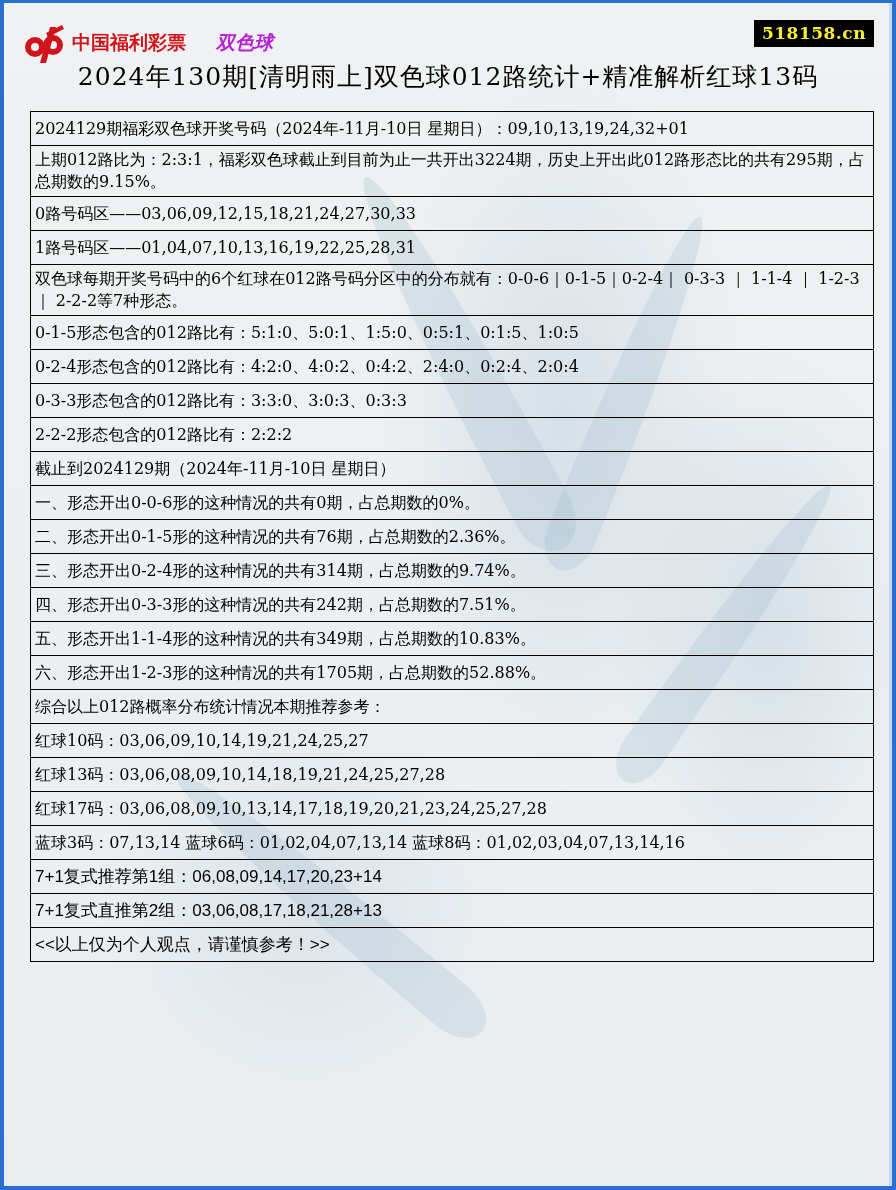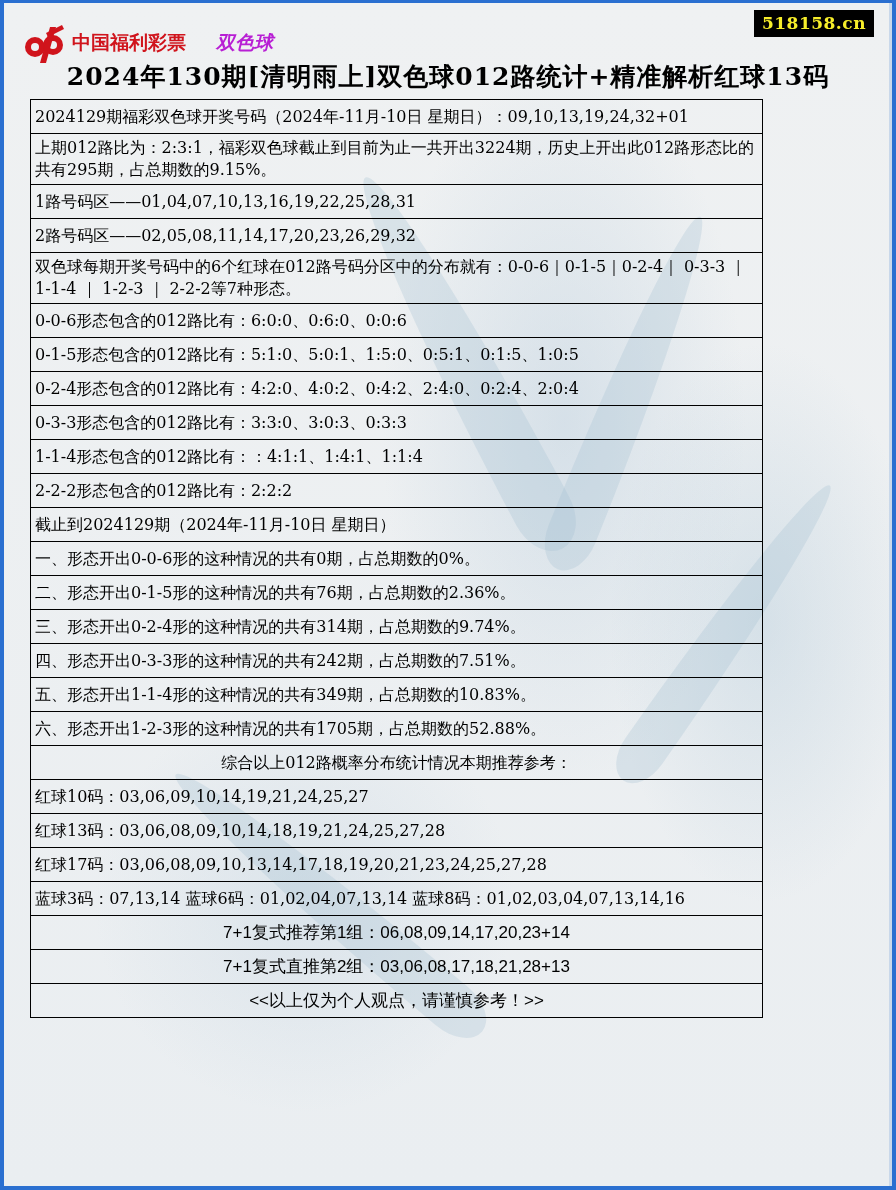--- a/index.html
+++ b/index.html
@@ -21,40 +21,40 @@
     }
     .leaf {
       position: absolute; background: rgba(160,190,210,0.28); border-radius: 50% 50% 50% 50% / 90% 90% 10% 10%;
     }
     .header { position: absolute; left: 0; top: 0; width: 888px; height: 100px; }
     .logo { position: absolute; left: 18px; top: 20px; display: flex; align-items: center; }
     .logo-mark { width: 46px; height: 40px; position: relative; }
     .logo-text { font-family: "DejaVu Sans", sans-serif; font-weight: bold; font-size: 19px; color: #d0141c; margin-left: 4px; letter-spacing: 0px; }
     .logo-text .grad { color: #b81fd4; font-style: italic; margin-left: 30px; }
     .site-badge {
-      position: absolute; right: 18px; top: 7px;
+      position: absolute; right: 18px; top: 17px;
       background: #000; color: #f7ee2a;
       font-family: "DejaVu Serif", serif; font-weight: bold; font-size: 17px;
       padding: 3px 8px 4px 8px; letter-spacing: 0.5px;
     }
     .page-title {
       position: absolute; left: 0; right: 0; top: 57px; text-align: center;
-      font-family: "DejaVu Serif", serif; font-size: 25px; font-weight: 700; color: #000;
+      font-family: "DejaVu Serif", serif; font-size: 25px; font-weight: 400; color: #000;
       letter-spacing: 1px;
     }
     table.main {
-      position: absolute; left: 26px; top: 96px; width: 733px;
+      position: absolute; left: 26px; top: 108px; width: 844px;
       border-collapse: collapse;
       font-family: "DejaVu Serif", serif; font-size: 16px; color: #000;
     }
     table.main td {
       border: 1px solid #000; padding: 3px 4px 3px 4px; line-height: 22px;
       height: 27px; vertical-align: middle;
     }
-    table.main td.center { text-align: center; }
+    table.main td.center { }
     table.main td.narrow { font-family: "Liberation Sans", sans-serif; font-size: 17px; }
   </style>
 </head>
 <body>
 
 <div class="frame">
   <div class="leaf" style="left:430px; top:150px; width:60px; height:420px; transform:rotate(-28deg);"></div>
   <div class="leaf" style="left:600px; top:200px; width:50px; height:380px; transform:rotate(22deg);"></div>
   <div class="leaf" style="left:700px; top:450px; width:45px; height:360px; transform:rotate(35deg);"></div>
   <div class="leaf" style="left:300px; top:700px; width:50px; height:400px; transform:rotate(-50deg);"></div>
@@ -79,42 +79,36 @@
 
   <table class="main">
     <tbody>
         <tr>
           <td>2024129期福彩双色球开奖号码（2024年-11月-10日 星期日）：09,10,13,19,24,32+01</td>
         </tr>
     <tr>
           <td>上期012路比为：2:3:1，福彩双色球截止到目前为止一共开出3224期，历史上开出此012路形态比的共有295期，占总期数的9.15%。</td>
         </tr>
     <tr>
+          <td>0路号码区——03,06,09,12,15,18,21,24,27,30,33</td>
+        </tr>
+    <tr>
           <td>1路号码区——01,04,07,10,13,16,19,22,25,28,31</td>
         </tr>
     <tr>
-          <td>2路号码区——02,05,08,11,14,17,20,23,26,29,32</td>
-        </tr>
-    <tr>
           <td>双色球每期开奖号码中的6个红球在012路号码分区中的分布就有：0-0-6｜0-1-5｜0-2-4｜ 0-3-3 ｜ 1-1-4 ｜ 1-2-3 ｜ 2-2-2等7种形态。</td>
-        </tr>
-    <tr>
-          <td>0-0-6形态包含的012路比有：6:0:0、0:6:0、0:0:6</td>
         </tr>
     <tr>
           <td>0-1-5形态包含的012路比有：5:1:0、5:0:1、1:5:0、0:5:1、0:1:5、1:0:5</td>
         </tr>
     <tr>
           <td>0-2-4形态包含的012路比有：4:2:0、4:0:2、0:4:2、2:4:0、0:2:4、2:0:4</td>
         </tr>
     <tr>
           <td>0-3-3形态包含的012路比有：3:3:0、3:0:3、0:3:3</td>
-        </tr>
-    <tr>
-          <td>1-1-4形态包含的012路比有：：4:1:1、1:4:1、1:1:4</td>
         </tr>
     <tr>
           <td>2-2-2形态包含的012路比有：2:2:2</td>
         </tr>
     <tr>
           <td>截止到2024129期（2024年-11月-10日 星期日）</td>
         </tr>
     <tr>
           <td>一、形态开出0-0-6形的这种情况的共有0期，占总期数的0%。</td>
         </tr>

